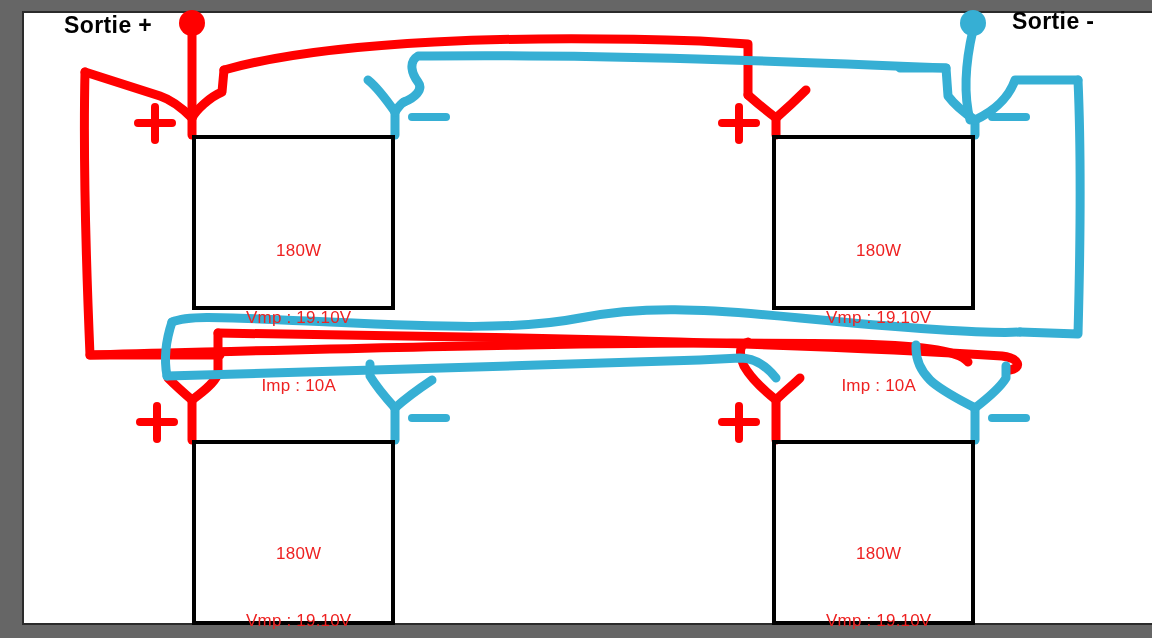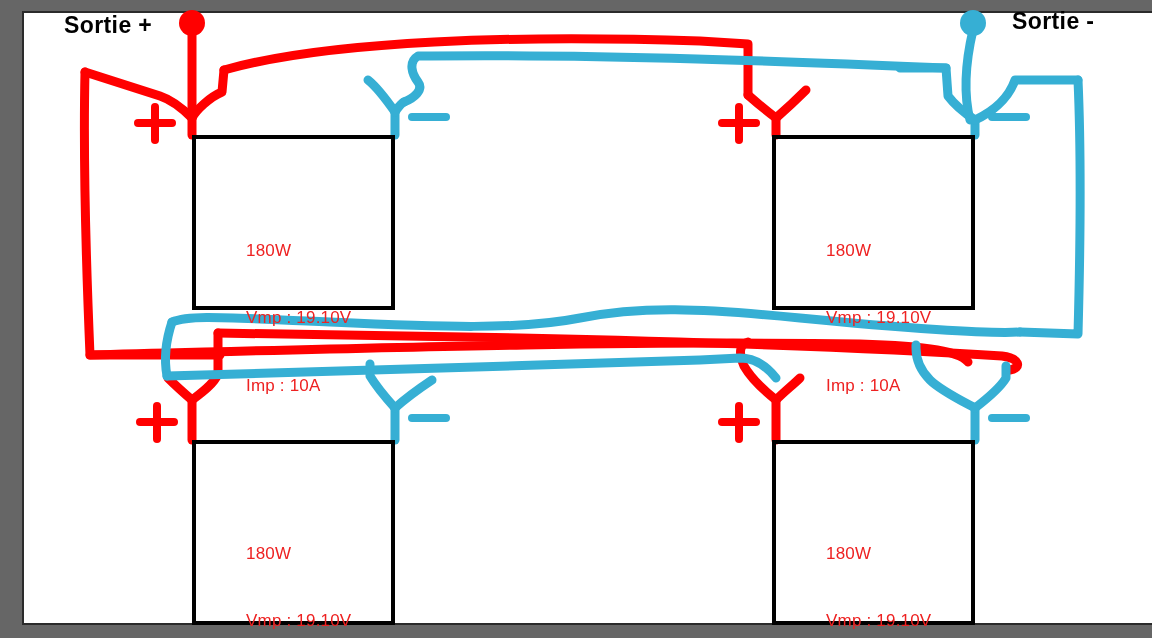--- a/index.html
+++ b/index.html
@@ -46,21 +46,21 @@
   }
   .panel-spec {
     position: absolute;
     color: #ee2222;
     font-size: 17px;
     font-weight: 500;
     line-height: 1.32;
     letter-spacing: 0.2px;
     white-space: pre;
   }
-  .spec-line { display: block; }
+  .spec-line { display: block; text-align: center; }
   .sortie-label {
     position: absolute;
     color: #000000;
     font-size: 23px;
     font-weight: bold;
     letter-spacing: 0.4px;
     white-space: nowrap;
   }
   #sortie-plus-label { left: 64px; top: 12px; }
   #sortie-minus-label { left: 1012px; top: 8px; }

